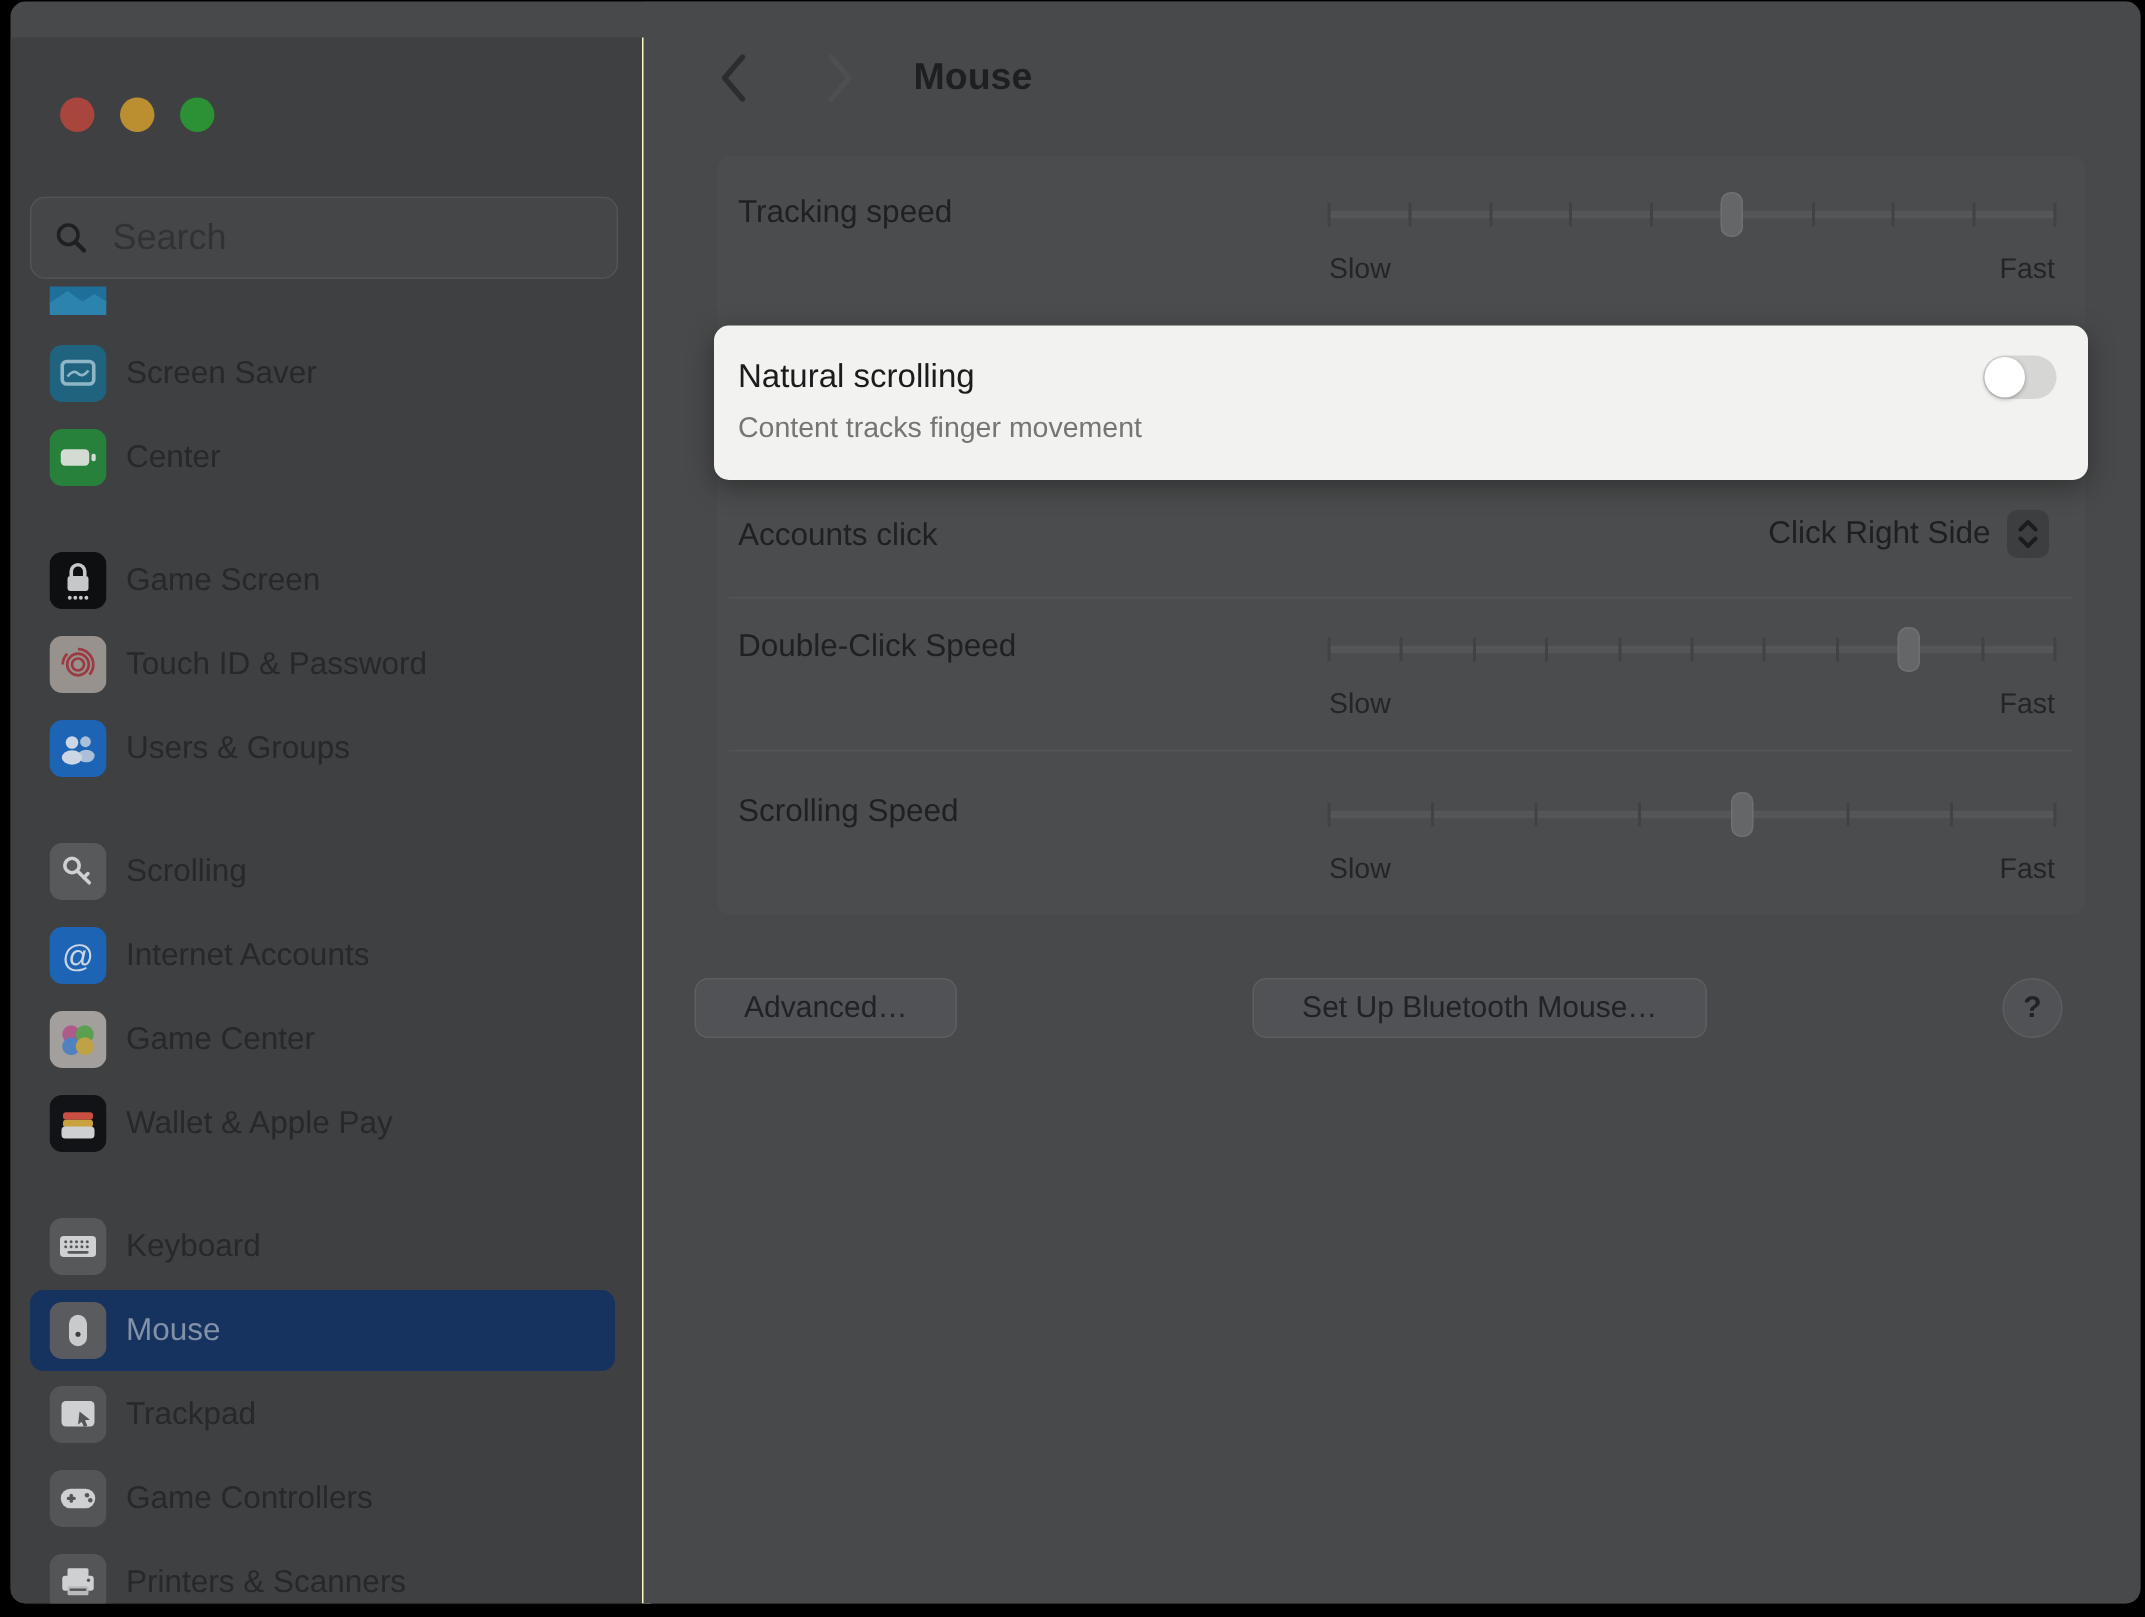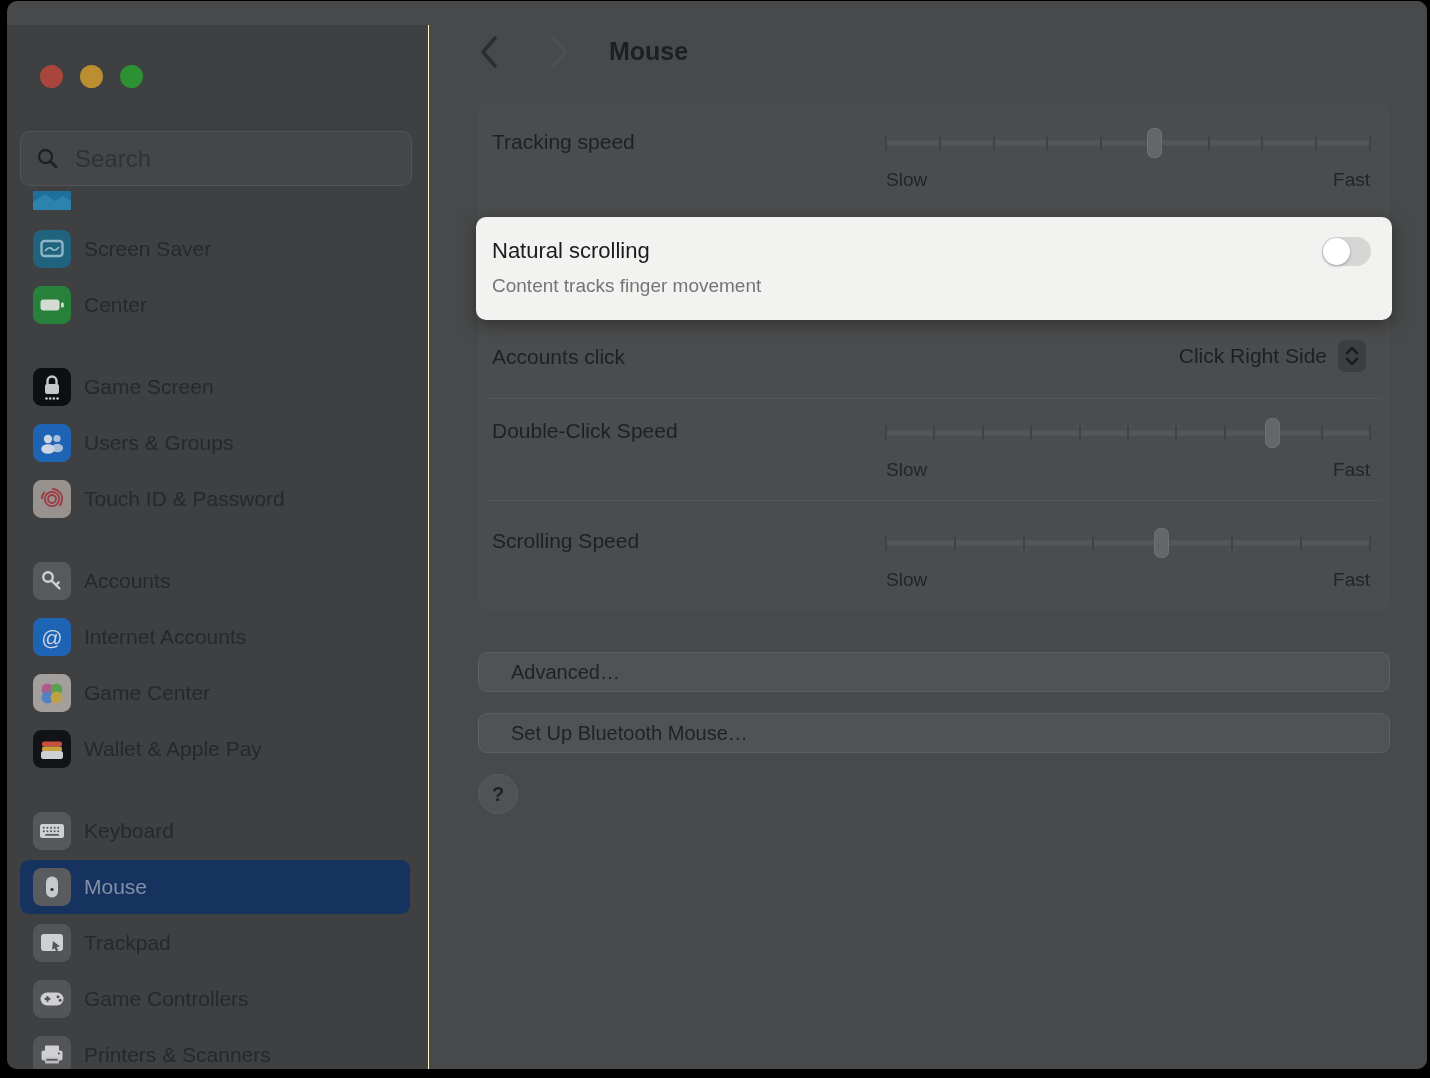--- a/index.html
+++ b/index.html
@@ -53,22 +53,22 @@
   .switch{position:absolute;right:21px;top:20px;width:49px;height:29px;border-radius:15px;
           background:#d6d6d5;}
   .switch .knob{position:absolute;left:1px;top:1px;width:27px;height:27px;border-radius:50%;
           background:#fff;box-shadow:0 1px 3px rgba(0,0,0,.3);}
   
   .select-control{position:absolute;right:24px;top:236px;display:flex;align-items:center;gap:11px;}
   .select-value{font-size:21px;color:#1d1f22;}
   .stepper{width:28px;height:32px;border-radius:7px;background:#3d3e40;display:flex;flex-direction:column;
            align-items:center;justify-content:center;gap:2px;}
   
-  .actions{position:absolute;left:49px;top:651px;width:912px;display:flex;justify-content:flex-start;
-           gap:21px;flex-direction:column;}
+  .actions{position:absolute;left:34px;top:651px;width:912px;display:flex;justify-content:space-between;
+           gap:21px;}
   .btn{height:40px;border-radius:9px;background:#515255;border:1px solid #5d5e61;box-sizing:border-box;
        font-size:20px;color:#202225;font-family:"Liberation Sans",sans-serif;padding:0 32px;
        display:flex;align-items:center;}
   .btn.help{width:40px;border-radius:50%;padding:0;justify-content:center;font-weight:700;}
 </style>
 </head>
 <body>
 
 <div class="window">
 
@@ -126,52 +126,52 @@
               <circle cx="17.2" cy="30.5" r="1.3"></circle>
               <circle cx="20.9" cy="30.5" r="1.3"></circle>
               <circle cx="24.6" cy="30.5" r="1.3"></circle>
             </g>
           </svg>
         <span class="lbl">Game Screen</span>
       </div>
 
       <div class="item">
         <svg width="38" height="38" viewBox="0 0 38 38">
+            <rect width="38" height="38" rx="8.5" fill="#98928f"></rect>
+            <g fill="none" stroke="#9c3a42" stroke-width="1.8">
+              <circle cx="19" cy="19" r="4"></circle>
+              <circle cx="19" cy="19" r="7.2"></circle>
+              <path d="M19 8.8 a10.2 10.2 0 0 1 10.2 10.2 a10.2 10.2 0 0 1 -2.6 6.8"></path>
+              <path d="M8.8 19 a10.2 10.2 0 0 1 3 -7.2"></path>
+            </g>
+          </svg>
+        <span class="lbl">Touch ID &amp; Password</span>
+      </div>
+
+      <div class="item">
+        <svg width="38" height="38" viewBox="0 0 38 38">
             <rect width="38" height="38" rx="8.5" fill="#1e64b4"></rect>
             <g fill="#cdd6e4">
               <circle cx="24" cy="14.5" r="3.6" opacity=".8"></circle>
               <ellipse cx="24.5" cy="24" rx="5.6" ry="4.2" opacity=".8"></ellipse>
               <circle cx="15" cy="15" r="4.2"></circle>
               <ellipse cx="15" cy="25" rx="6.8" ry="4.8"></ellipse>
             </g>
           </svg>
         <span class="lbl">Users &amp; Groups</span>
       </div>
 
-      <div class="item">
-        <svg width="38" height="38" viewBox="0 0 38 38">
-            <rect width="38" height="38" rx="8.5" fill="#98928f"></rect>
-            <g fill="none" stroke="#9c3a42" stroke-width="1.8">
-              <circle cx="19" cy="19" r="4"></circle>
-              <circle cx="19" cy="19" r="7.2"></circle>
-              <path d="M19 8.8 a10.2 10.2 0 0 1 10.2 10.2 a10.2 10.2 0 0 1 -2.6 6.8"></path>
-              <path d="M8.8 19 a10.2 10.2 0 0 1 3 -7.2"></path>
-            </g>
-          </svg>
-        <span class="lbl">Touch ID &amp; Password</span>
-      </div>
-
       <div class="item gstart">
         <svg width="38" height="38" viewBox="0 0 38 38">
             <rect width="38" height="38" rx="8.5" fill="#58595b"></rect>
             <circle cx="15" cy="15" r="4.8" fill="none" stroke="#cfd0d2" stroke-width="2.4"></circle>
             <line x1="18.6" y1="18.6" x2="26.5" y2="26.5" stroke="#cfd0d2" stroke-width="2.4" stroke-linecap="round"></line>
             <line x1="23" y1="23" x2="25.6" y2="20.4" stroke="#cfd0d2" stroke-width="2.4" stroke-linecap="round"></line>
           </svg>
-        <span class="lbl">Accounts</span>
+        <span class="lbl">Scrolling</span>
       </div>
 
       <div class="item">
         <svg width="38" height="38" viewBox="0 0 38 38">
             <rect width="38" height="38" rx="8.5" fill="#1e64b4"></rect>
             <text x="19" y="26.5" text-anchor="middle" font-size="21" font-family="Liberation Sans, sans-serif" fill="#cdd6e4">@</text>
           </svg>
         <span class="lbl">Internet Accounts</span>
       </div>
 

